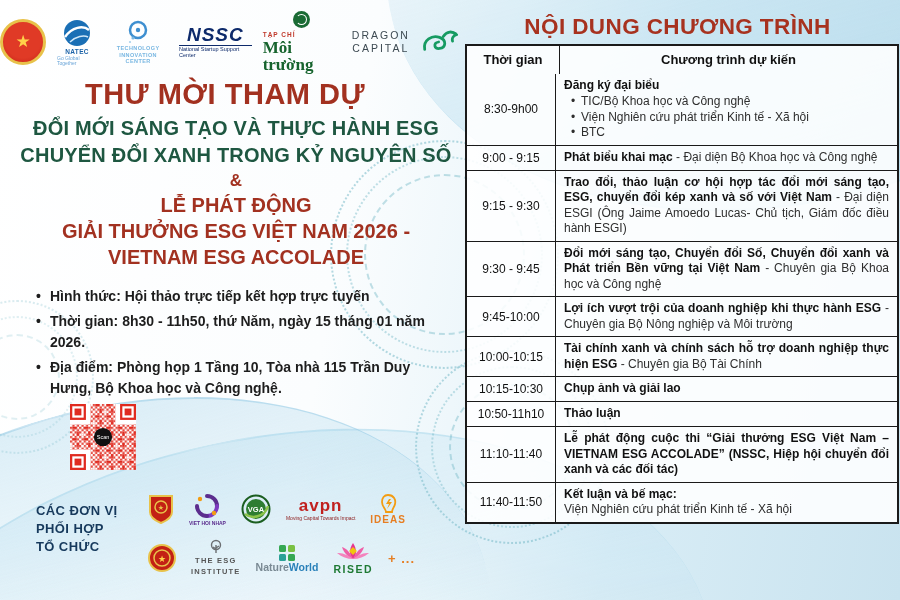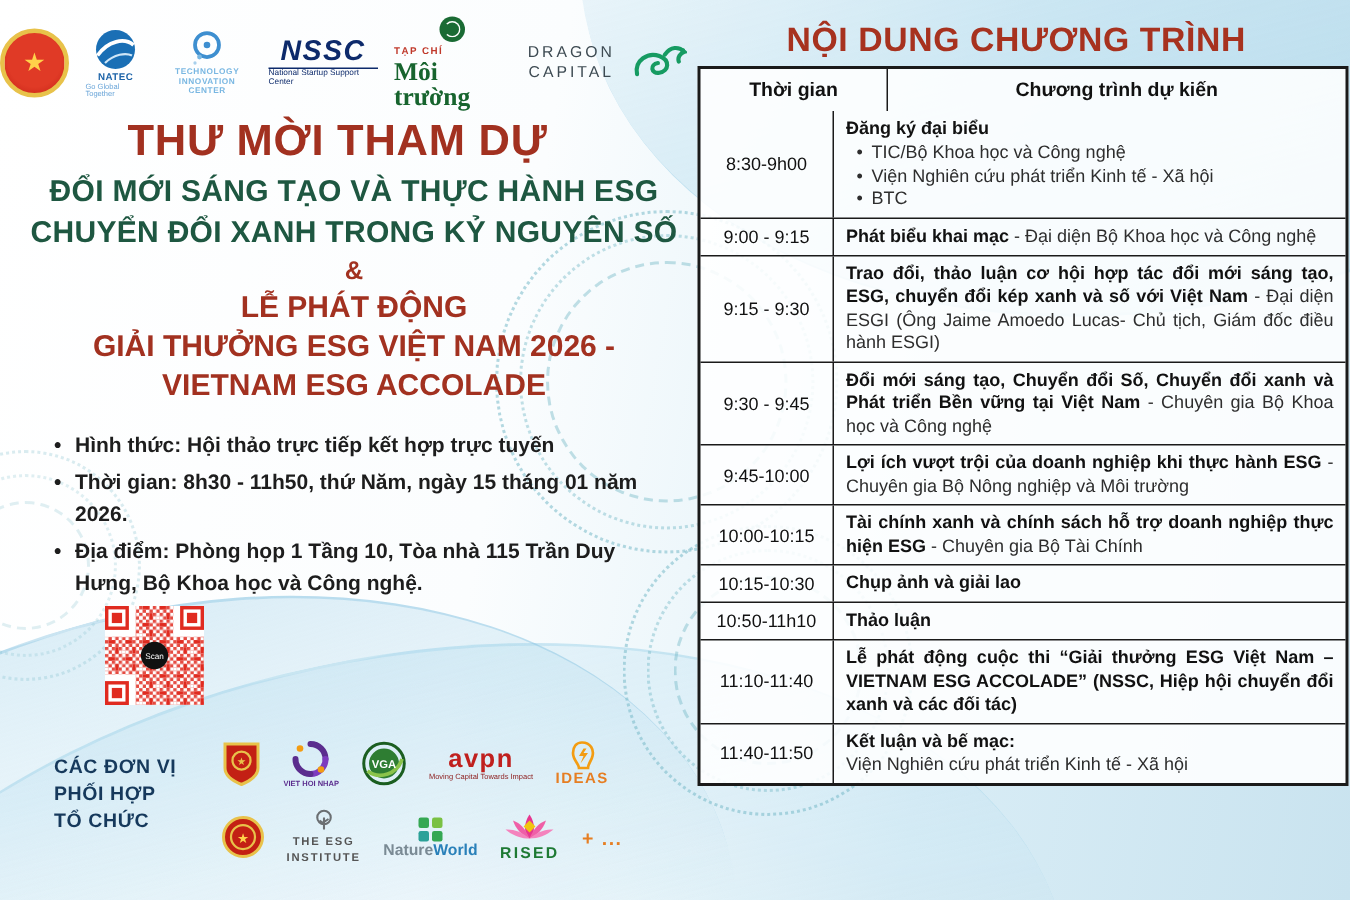--- a/index.html
+++ b/index.html
@@ -83,21 +83,21 @@
   
   .program-title{position:absolute;left:0;right:0;top:14px;text-align:center;
     font-size:22.5px;font-weight:800;color:#a7321f;letter-spacing:.4px;}
   .sched-table{position:absolute;left:10px;top:44px;width:430px;border:2px solid #1a1a1a;
     background:rgba(255,255,255,.88);}
   .t-row{display:flex;border-top:1.5px solid #1a1a1a;min-height:24px;}
   .t-row:first-child{border-top:none;}
   .t-time{flex:none;width:84px;border-right:1.5px solid #1a1a1a;display:flex;align-items:center;justify-content:center;
     font-size:12px;font-weight:400;color:#111;text-align:center;padding:3px 2px;}
   .t-content{flex:1;padding:4px 8px;font-size:12px;line-height:15.5px;color:#111;text-align:justify;}
-  .t-head .t-time,.t-head .t-content{font-size:13px;font-weight:800;text-align:center;display:flex;align-items:center;justify-content:center;padding:6px 20px;}
+  .t-head .t-time,.t-head .t-content{font-size:13px;font-weight:800;text-align:center;display:flex;align-items:center;justify-content:center;padding:6px 4px;}
   .t-title{font-weight:800;}
   .t-desc{font-weight:400;color:#2e2e2e;}
   .t-bullets{margin:1px 0 0 6px;padding:0;list-style:none;}
   .t-bullets li{position:relative;padding-left:11px;font-weight:400;color:#2e2e2e;text-align:left;}
   .t-bullets li::before{content:"•";position:absolute;left:1px;}
 </style>
 </head>
 <body>
 
 <div class="page">

